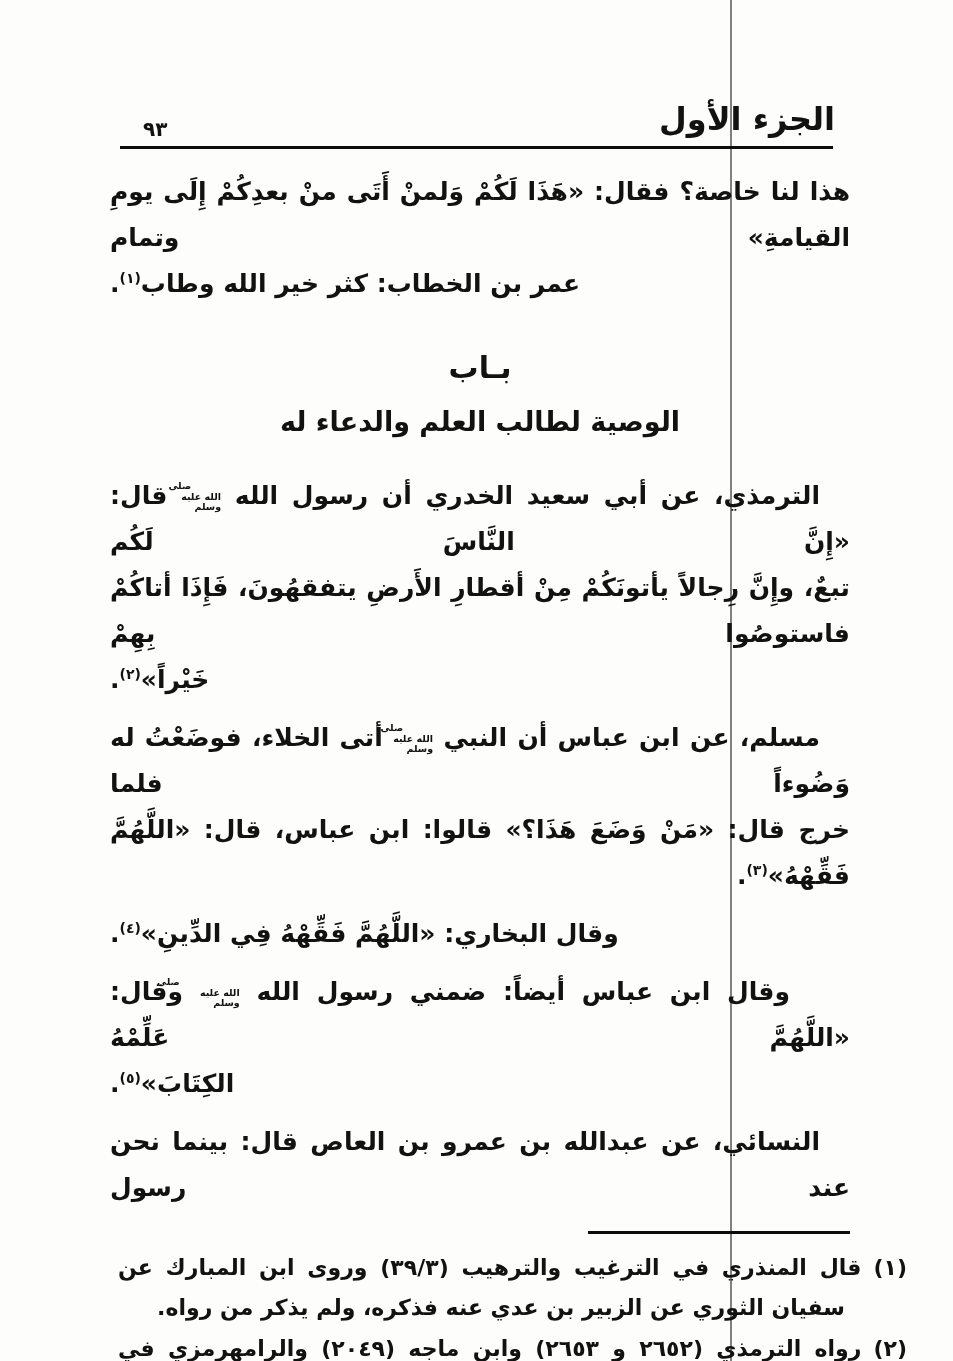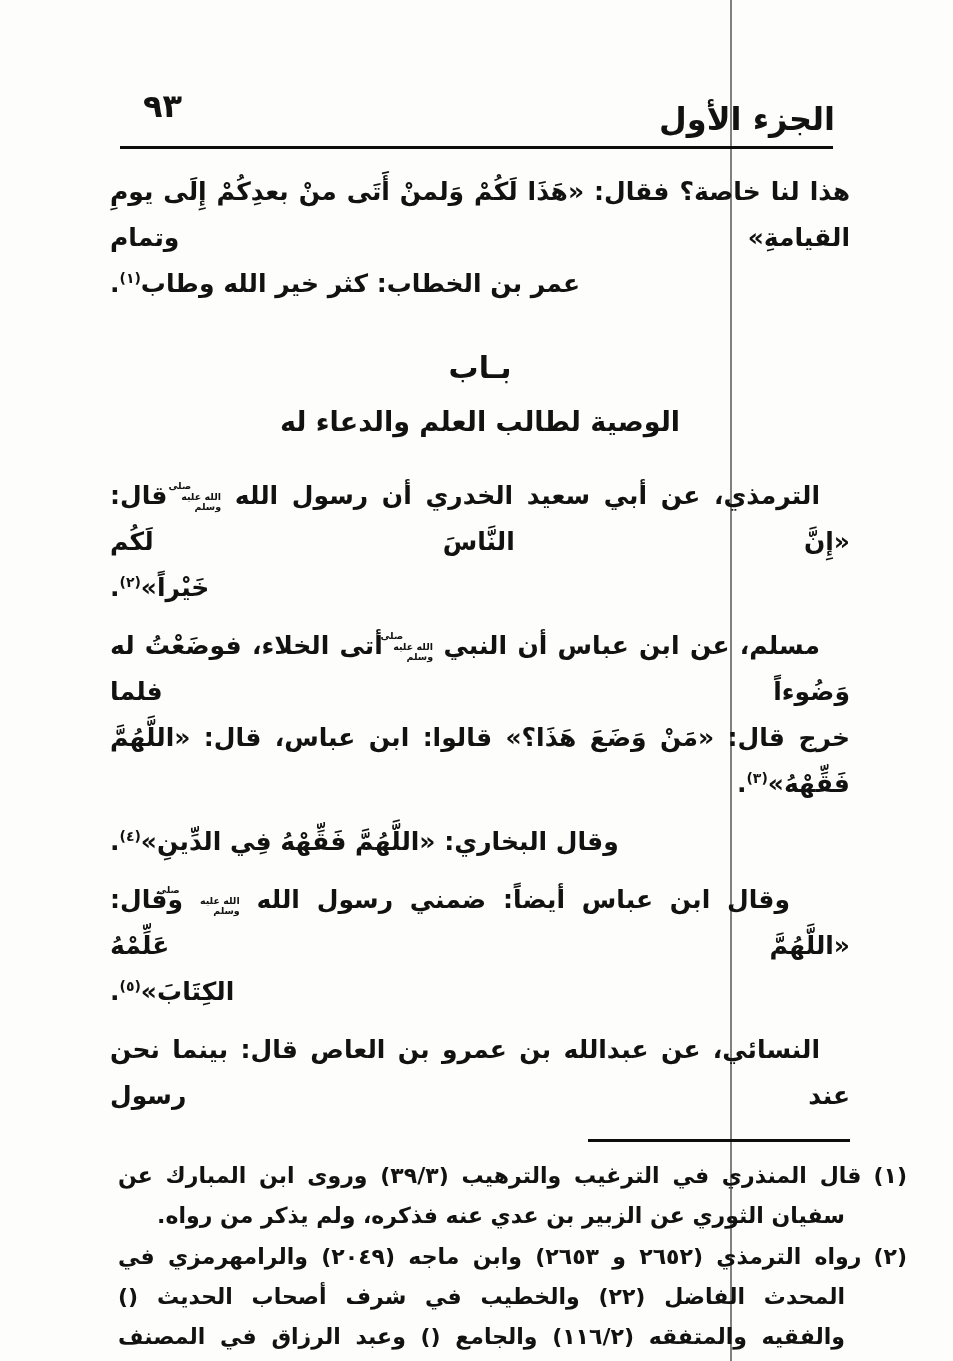--- a/index.html
+++ b/index.html
@@ -17,22 +17,22 @@
   .fold-line{
     position:absolute;top:0;bottom:0;left:730px;width:2px;
     background:#555;opacity:.75;
   }
   
   .hdr-title{
     position:absolute;top:100px;right:118px;
     font-size:32px;font-weight:bold;
   }
   .hdr-pagenum{
-    position:absolute;top:87px;left:143px;
-    font-size:32px;font-weight:bold;letter-spacing:2px;
+    position:absolute;top:117px;left:143px;
+    font-size:20px;font-weight:bold;letter-spacing:2px;
   }
   .hdr-rule{
     position:absolute;top:146px;left:120px;right:120px;height:3px;
     background:#0d0d0d;
   }
   
   .body-text{
     position:absolute;top:157px;right:103px;left:110px;
     font-size:25px;font-weight:bold;line-height:46px;
   }
@@ -88,20 +88,21 @@
       <div class="line start p1l2">عمر بن الخطاب: كثر خير الله وطاب<sup class="fnref">(١)</sup>.</div>
     </div>
 
     <div class="chapter">
       <div class="bab">بـاب</div>
       <div class="chap-title">الوصية لطالب العلم والدعاء له</div>
     </div>
 
     <div class="para para-first">
       <div class="line just ind-sm">الترمذي، عن أبي سعيد الخدري أن رسول الله <span class="pbuh">صلى الله عليه وسلم</span> قال: «إِنَّ النَّاسَ لَكُم</div>
+      <div class="line just">تبعٌ، وإِنَّ رِجالاً يأتونَكُمْ مِنْ أقطارِ الأَرضِ يتفقهُونَ، فَإِذَا أتاكُمْ فاستوصُوا بِهِمْ</div>
       <div class="line start">خَيْراً»<sup class="fnref">(٢)</sup>.</div>
     </div>
 
     <div class="para">
       <div class="line just ind-sm">مسلم، عن ابن عباس أن النبي <span class="pbuh">صلى الله عليه وسلم</span> أتى الخلاء، فوضَعْتُ له وَضُوءاً فلما</div>
       <div class="line just">خرج قال: «مَنْ وَضَعَ هَذَا؟» قالوا: ابن عباس، قال: «اللَّهُمَّ فَقِّهْهُ»<sup class="fnref">(٣)</sup>.</div>
     </div>
 
     <div class="para">
       <div class="line start ind-lg">وقال البخاري: «اللَّهُمَّ فَقِّهْهُ فِي الدِّينِ»<sup class="fnref">(٤)</sup>.</div>

